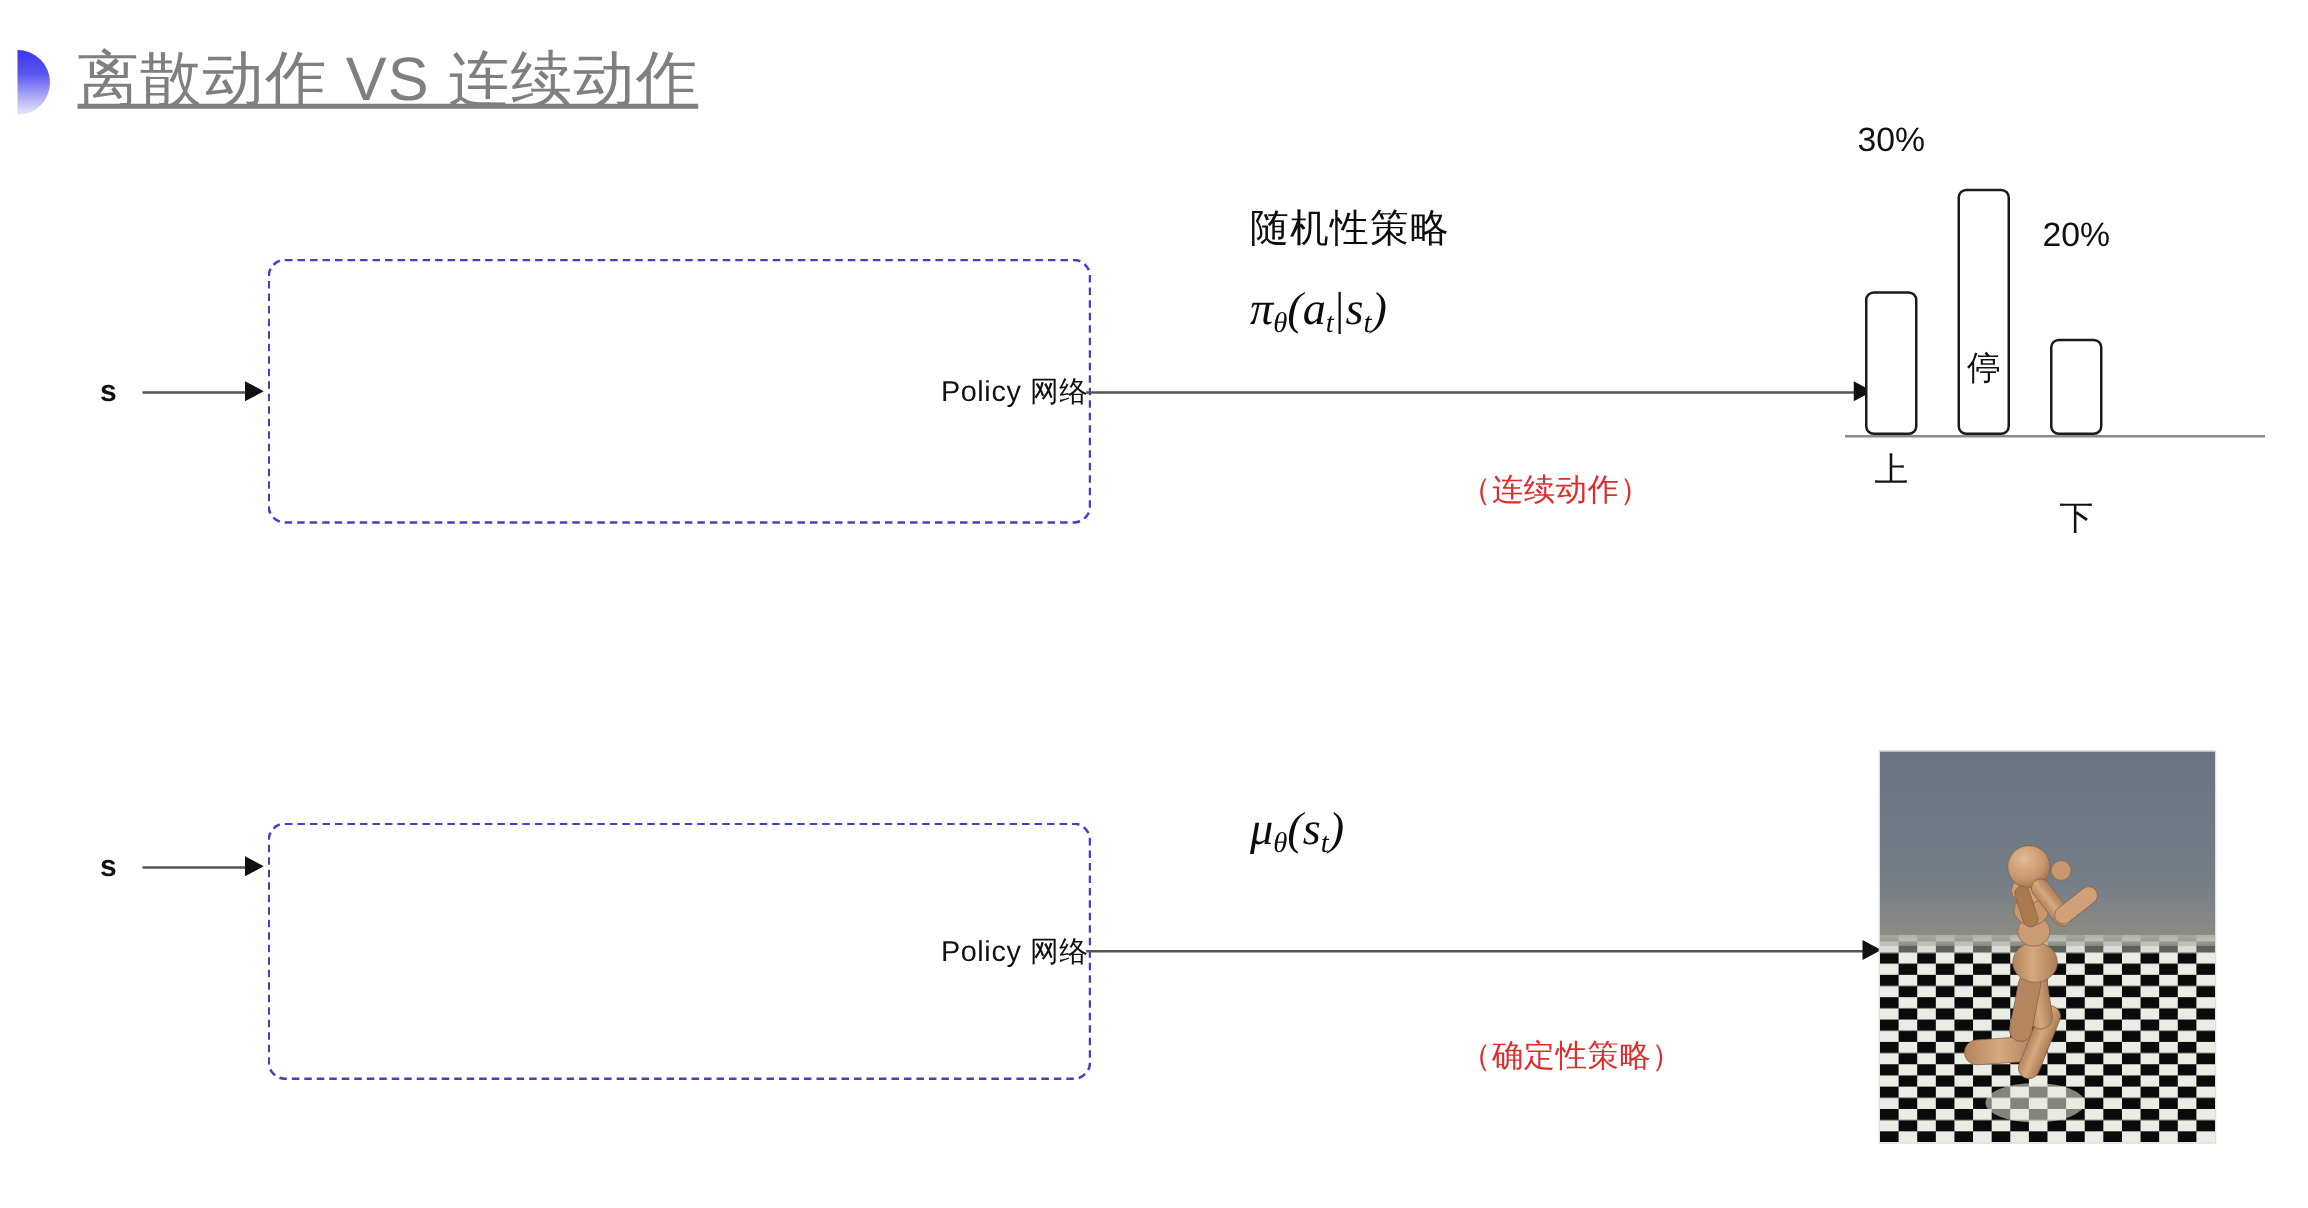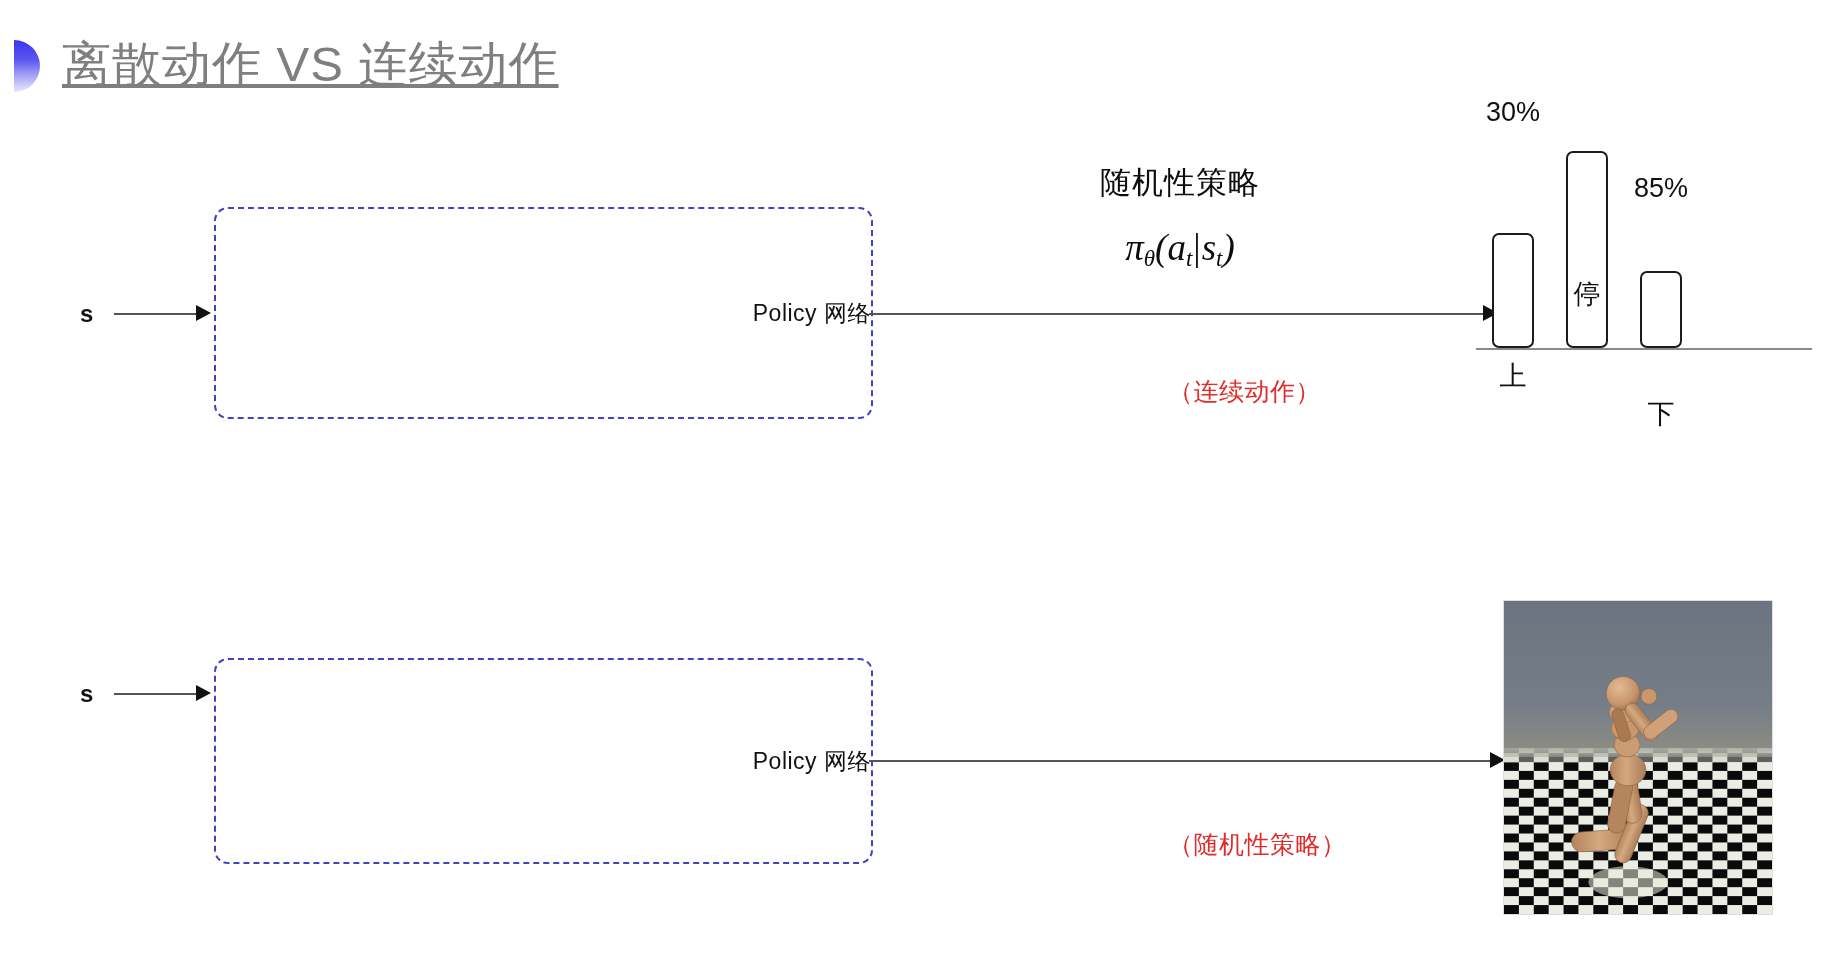--- a/index.html
+++ b/index.html
@@ -79,21 +79,21 @@
   .arrow-head {
     position: absolute;
     width: 0;
     height: 0;
     border-top: 8px solid transparent;
     border-bottom: 8px solid transparent;
     border-left: 15px solid #111;
   }
 
   
-  .policy-annot { position: absolute; text-align: center; }
+  .policy-annot { position: absolute; }
   .annot-title {
     font-size: 31px;
     color: #0d0d0d;
     letter-spacing: 1px;
     white-space: nowrap;
   }
   .annot-formula {
     margin-top: 22px;
     font-family: "Liberation Serif", "DejaVu Serif", serif;
     font-style: italic;
@@ -217,21 +217,21 @@
       <div class="bar-cat" style="top:125px;">上</div>
     </div>
 
     <div class="bar-col" style="left:96px;">
 
       <div class="bar-rect" style="height:197px;"></div>
       <div class="bar-cat" style="top:125px;">停</div>
     </div>
 
     <div class="bar-col" style="left:170px;">
-      <div class="bar-value" style="top:-98px;">85%</div>
+      <div class="bar-value" style="top:-98px;">20%</div>
       <div class="bar-rect" style="height:77px;"></div>
       <div class="bar-cat" style="top:125px;">下</div>
     </div>
   </div>
 </div>
 
 <div>
 
   <div class="s-label" style="left:80px; top:680px;">s</div>
 
@@ -239,23 +239,26 @@
   <div class="arrow-head" style="left:196px; top:685px;"></div>
 
   <div class="policy-box" style="left:214px; top:658px; width:655px; height:202px;">
     <div class="policy-box-label">Policy 网络</div>
   </div>
 
   <div class="arrow-line" style="left:869px; top:760px; width:625px;"></div>
   <div class="arrow-head" style="left:1490px; top:752px;"></div>
 
   <div class="policy-annot" style="left:1000px; top:620px; width:360px;">
-  </div>
-
-  <div class="annot-note" style="left:1168px; top:828px;">（随机性策略）</div>
+    <div class="annot-formula">
+      <span>μ</span><sub>θ</sub><span>(</span><span>s</span><sub>t</sub><span>)</span>
+    </div>
+  </div>
+
+  <div class="annot-note" style="left:1168px; top:828px;">（确定性策略）</div>
 
   <div id="humanoid-figure">
     <svg viewBox="0 0 270 315" preserveAspectRatio="none">
       <defs>
         <linearGradient id="skyGrad" x1="0" y1="0" x2="0" y2="1">
           <stop offset="0%" stop-color="#6b7480"></stop>
           <stop offset="70%" stop-color="#757d87"></stop>
           <stop offset="100%" stop-color="#8d8c84"></stop>
         </linearGradient>
         <linearGradient id="limbGrad" x1="0" y1="0" x2="1" y2="0">

